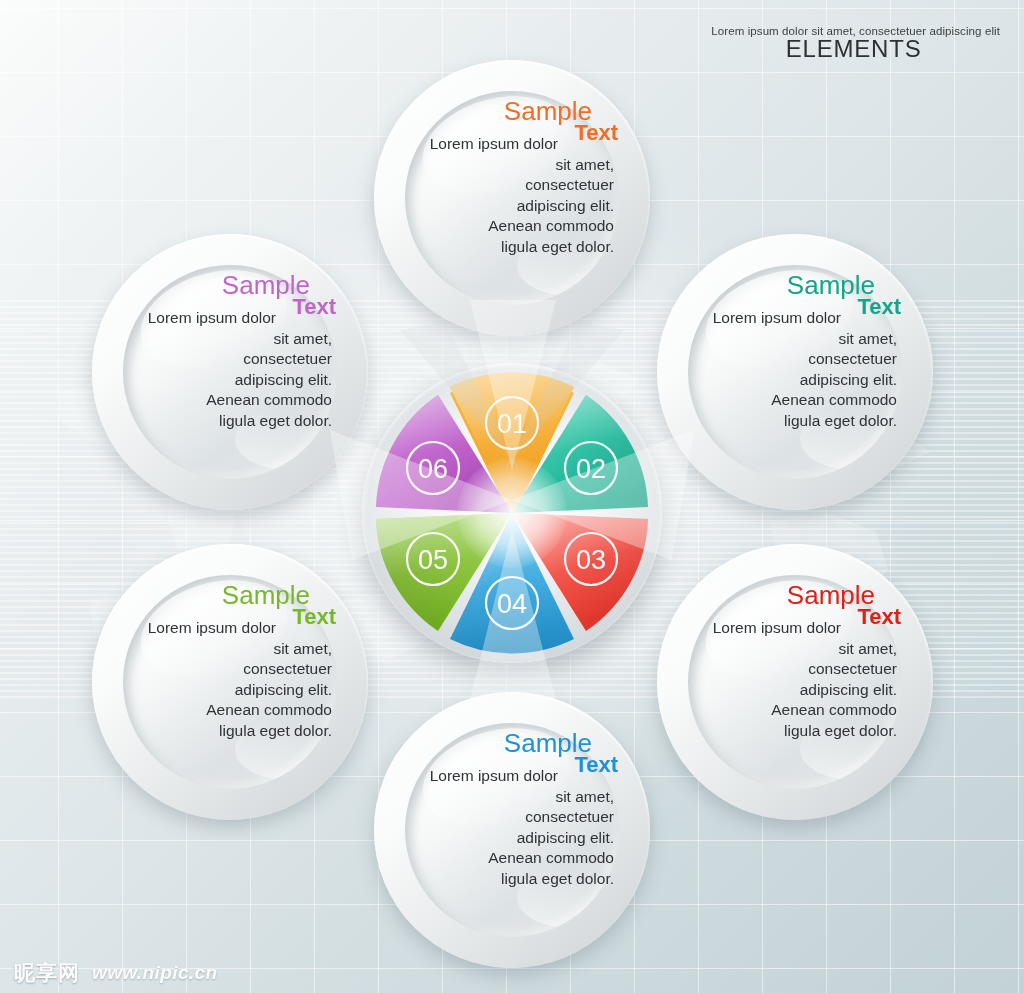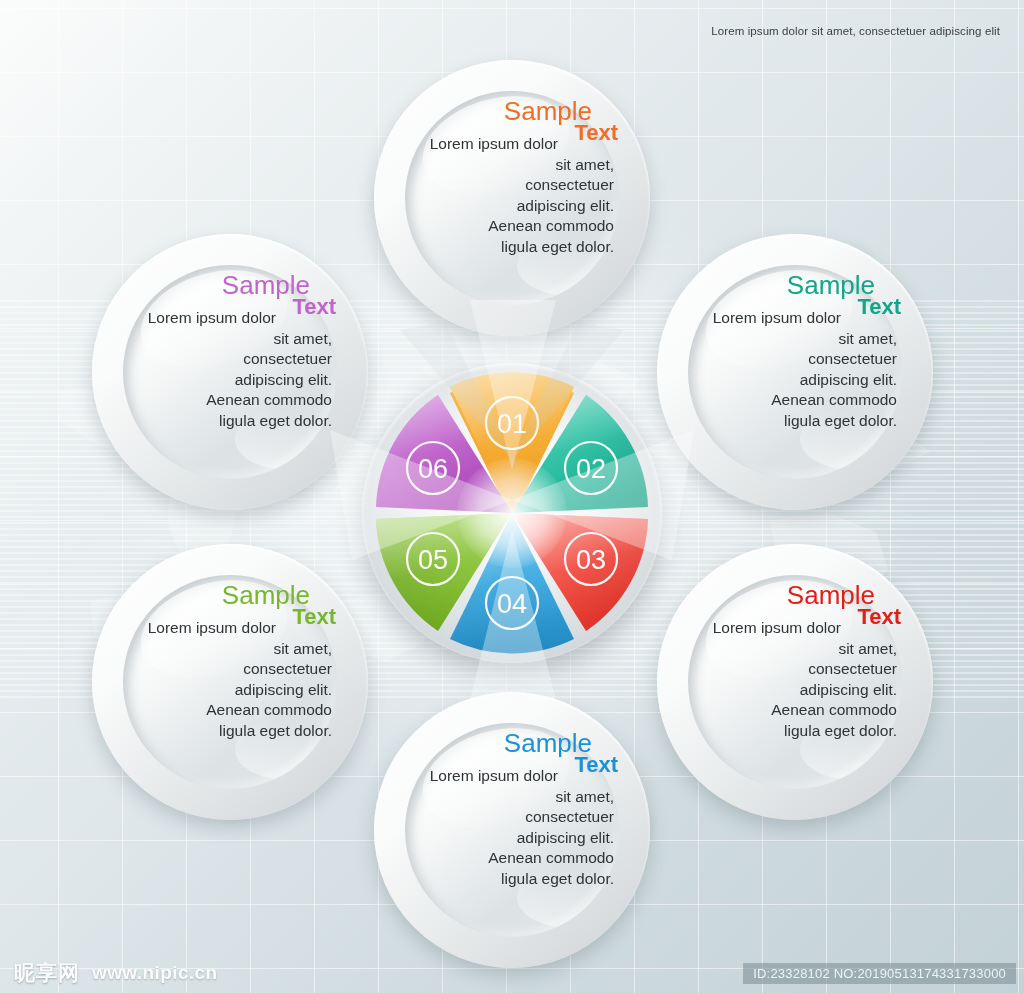--- a/index.html
+++ b/index.html
@@ -182,21 +182,21 @@
     position:absolute; left:14px; bottom:6px;
     display:flex; align-items:center; gap:12px;
     opacity:.92;
   }
   .wm-logo{
     font-size:21px; font-weight:bold; color:#ffffff;
     letter-spacing:1px;
     text-shadow:0 1px 2px rgba(120,135,145,.7);
   }
   .wm-url{
-    font-size:19px; font-weight:bold;
+    font-size:19px; font-style:italic; font-weight:bold;
     color:#ffffff; letter-spacing:.4px;
     text-shadow:0 1px 2px rgba(120,135,145,.6);
   }
   .idstrip{
     position:absolute; right:8px; bottom:9px;
     background:rgba(120,140,145,.55);
     color:#eef3f4; font-size:13px;
     padding:3px 10px; letter-spacing:.2px;
   }
 </style>
@@ -218,20 +218,21 @@
       <path d="M340 330 L392 322 L430 340 L424 372 L386 392 L348 376 Z"></path>
       <path d="M660 360 L712 352 L744 372 L736 402 L696 416 L664 398 Z"></path>
       <path d="M90 330 L146 324 L176 344 L168 372 L128 388 L94 366 Z"></path>
     </g>
   </svg>
   <div class="bg-scan"></div>
   <div class="bg-glow"></div>
 
   <div class="header">
     <div class="tagline">Lorem ipsum dolor sit amet, consectetuer adipiscing elit</div>
+    <div class="subtitle">ELEMENTS</div>
   </div>
 
   <div class="petal" id="p1" style="left:362px; top:48px;">
     <div class="tail"></div>
     <div class="ring"></div>
     <div class="hole">
       <div class="glass"></div>
       <div class="glass2"></div>
     </div>
     <div class="content">
@@ -453,16 +454,15 @@
       <path d="M400 330 L520 470 L445 322 Z"></path>
       <path d="M624 330 L504 470 L579 322 Z"></path>
     </g>
   </svg>
 
   <div class="footer">
     <div class="wm">
       <span class="wm-logo">昵享网</span>
       <span class="wm-url">www.nipic.cn</span>
     </div>
-    <div class="idstrip">ID:23328102 NO:20190513174331733000</div>
   </div>
 
 </div>
 
 </body></html>

